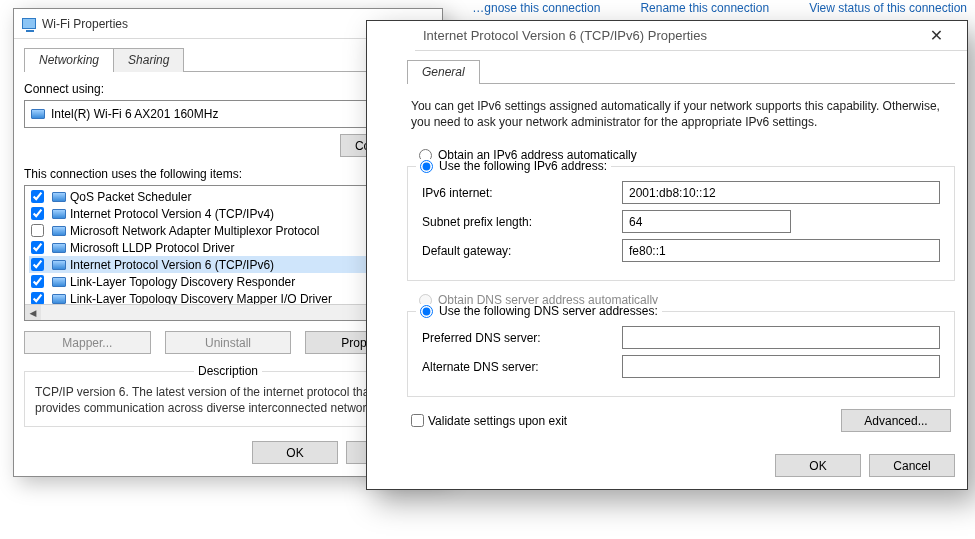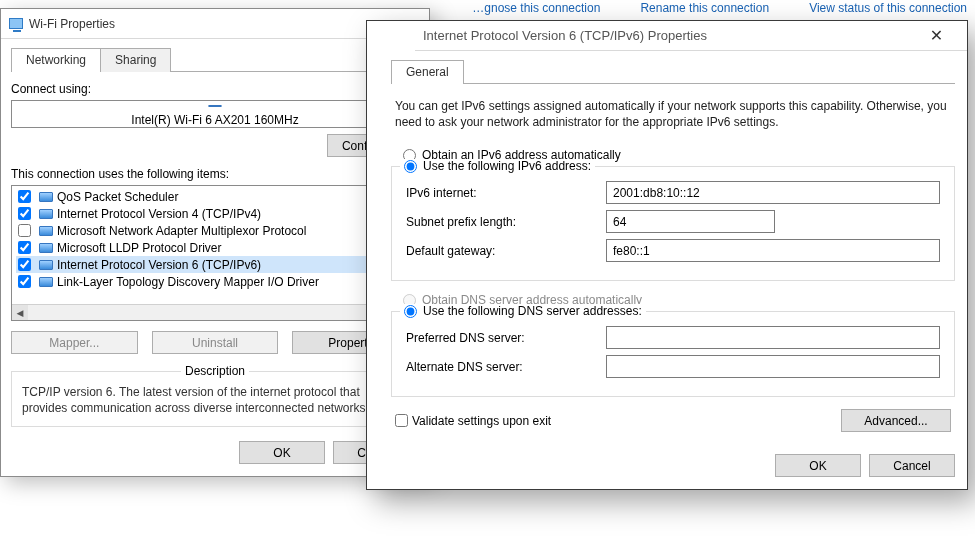--- a/index.html
+++ b/index.html
@@ -40,21 +40,21 @@
   fieldset.group {
     border: 1px solid #dcdcdc;
     padding: 6px 10px 10px 10px;
     margin: 0;
   }
   fieldset.group > legend { padding: 0 4px; text-align: center; }
 
   
   #win-back {
     position: absolute;
-    left: 0; top: 8px;
+    left: 13px; top: 8px;
     width: 430px;
     border: 1px solid #8b8b8b;
     background: #fff;
     box-shadow: 6px 6px 20px rgba(0,0,0,0.25);
   }
   .titlebar {
     display: flex; align-items: center;
     height: 30px;
     padding: 0 8px;
     border-bottom: 1px solid #d9d9d9;
@@ -78,29 +78,29 @@
   .tab {
     padding: 4px 14px 5px 14px;
     border: 1px solid #adadad;
     border-bottom: none;
     background: #f0f0f0;
     position: relative;
     top: 1px;
     margin-right: -1px;
     color: #333;
     cursor: pointer;
+    font-style: italic;
   }
   .tab.active { background: #fff; z-index: 1; }
   .adapter-box {
     border: 1px solid #8a8a8a;
     padding: 4px 6px;
     margin: 4px 0 6px 0;
     display: flex; align-items: center; gap: 6px;
     height: 28px;
-    flex-direction: column;
   }
   .net-icon {
     width: 14px; height: 10px;
     border: 1px solid #3676c0; border-radius: 1px;
     background: linear-gradient(#9fd0ff,#3a8bdb);
     display:inline-block;
   }
   .cmp-icon {
     width:14px; height:11px;
     border:1px solid #2f7bc6; background:#8cc5f5;
@@ -163,21 +163,21 @@
   
   #win-front {
     position: absolute;
     left: 366px; top: 20px;
     width: 602px;
     border: 1px solid #3a3a3a;
     background: #fff;
     box-shadow: 10px 12px 28px rgba(0,0,0,0.35);
   }
   #front-titlebar { color:#555; font-size:13px;margin-left:48px; }
-  #front-body { padding: 8px 12px 12px 24px; }
+  #front-body { padding: 8px 12px 12px 24px; margin-left: 16px; }
   #front-body .tabs { margin-bottom:14px; }
 
   .intro {
     line-height:1.35;
     margin: 4px 4px 18px 4px;
     color:#222;
   }
 
   .radio-row { display:flex; align-items:center; margin:4px 0 4px 12px; }
   .radio-row.disabled { color:#8a8a8a; }
@@ -270,20 +270,25 @@
             <span>Microsoft LLDP Protocol Driver</span>
           </div>
           <div class="item-row selected">
             <input type="checkbox" class="chk" checked="" style="">
             <span class="net-icon"></span>
             <span>Internet Protocol Version 6 (TCP/IPv6)</span>
           </div>
           <div class="item-row">
             <input type="checkbox" class="chk" checked="" style="">
             <span class="net-icon"></span>
+            <span>Link-Layer Topology Discovery Responder</span>
+          </div>
+          <div class="item-row">
+            <input type="checkbox" class="chk" checked="" style="">
+            <span class="net-icon"></span>
             <span>Link-Layer Topology Discovery Mapper I/O Driver</span>
           </div>
         </div>
       <div class="scroll-v">
         <div class="sbtn">▲</div>
         <div class="sbtn">▼</div>
       </div>
       <div class="scroll-h">
         <div class="sbtn">◀</div>
         <div class="sbtn">▶</div>

